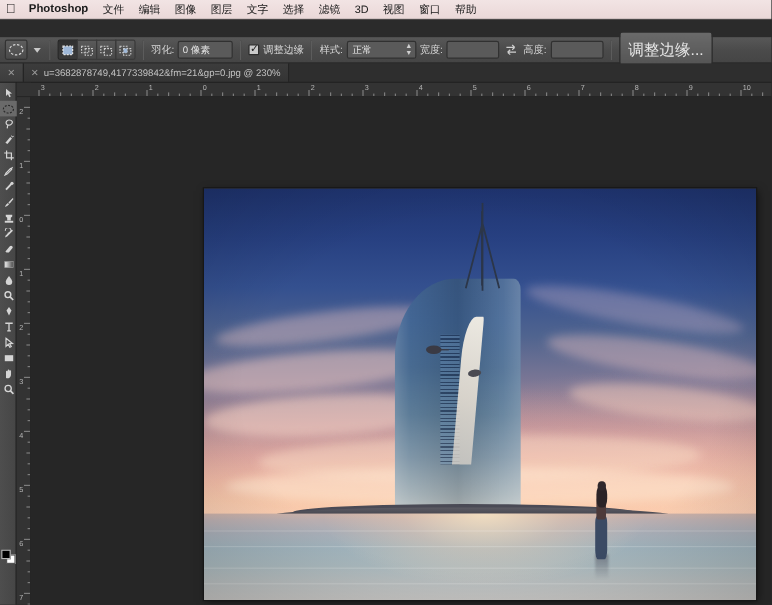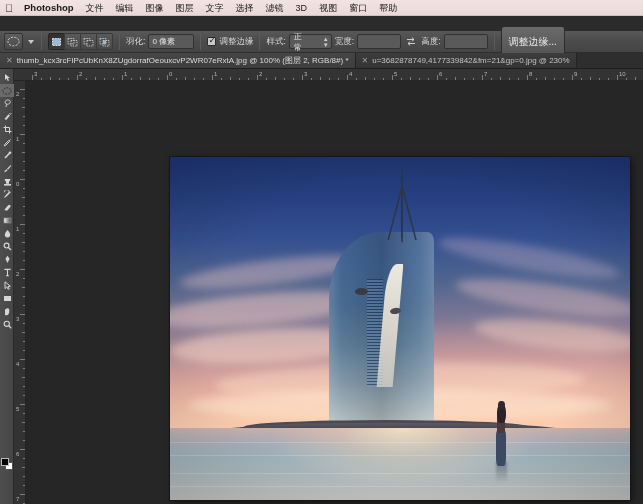--- a/index.html
+++ b/index.html
@@ -80,30 +80,30 @@
   .chk { display:flex; align-items:center; gap:3px; }
   .chk .box {
     width:9px; height:9px; background:#c9c9c9; border:1px solid #2c2c2c;
     border-radius:1px; position:relative;
   }
   .chk .box:after{
     content:"✓"; position:absolute; left:0px; top:-3px;
     font-size:9px; color:#222; line-height:11px;
   }
   .opt-select {
-    height:15px; width:43px; background:#5a5a5a; border:1px solid #313131;
+    height:15px; width:58px; background:#5a5a5a; border:1px solid #313131;
     border-radius:2px; color:#e8e8e8; font-size:8px;
     display:flex; align-items:center; justify-content:space-between; padding:0 2px 0 4px;gap:17px;
   }
   .opt-select .arrows { font-size:6px; line-height:6px; color:#cfcfcf; }
   .swap-icon { width:14px; height:14px; display:flex; align-items:center; justify-content:center; }
   .opt-button {
     height:16px; padding:15px 7px; border:1px solid #2c2c2c; border-radius:3px;
     background: linear-gradient(to bottom,#6a6a6a,#525252);
-    color:#e8e8e8; font-size:10px; display:flex; align-items:center;
+    color:#e8e8e8; font-size:13px; display:flex; align-items:center;
   }
 
   
   #tabbar {
     position: absolute; left:0; top:53px; width:643px; height:16px;
     background:#2e2e2e; display:flex; align-items:stretch;
     border-bottom:1px solid #1f1f1f;
   }
   .doc-tab {
     display:flex; align-items:center; gap:4px;
@@ -368,21 +368,20 @@
     <div class="opt-field wide"></div>
 
     <div class="sep"></div>
 
     <div class="opt-button">调整边缘...</div>
   </div>
 
   <div id="tabbar">
     <div class="doc-tab active">
       <span class="tab-close">✕</span>
-      <span>thumb_kcx3rcFIPcUbKnX8ZUgdorrafOeouxcvP2WR07eRxtA.jpg @ 100% (图层 2, RGB/8#) *</span>
     </div>
     <div class="doc-tab">
       <span class="tab-close">✕</span>
       <span>u=3682878749,4177339842&amp;fm=21&amp;gp=0.jpg @ 230%</span>
     </div>
     <div class="filler"></div>
   </div>
 
   <div class="rcorner"></div>
   <div id="hruler">

